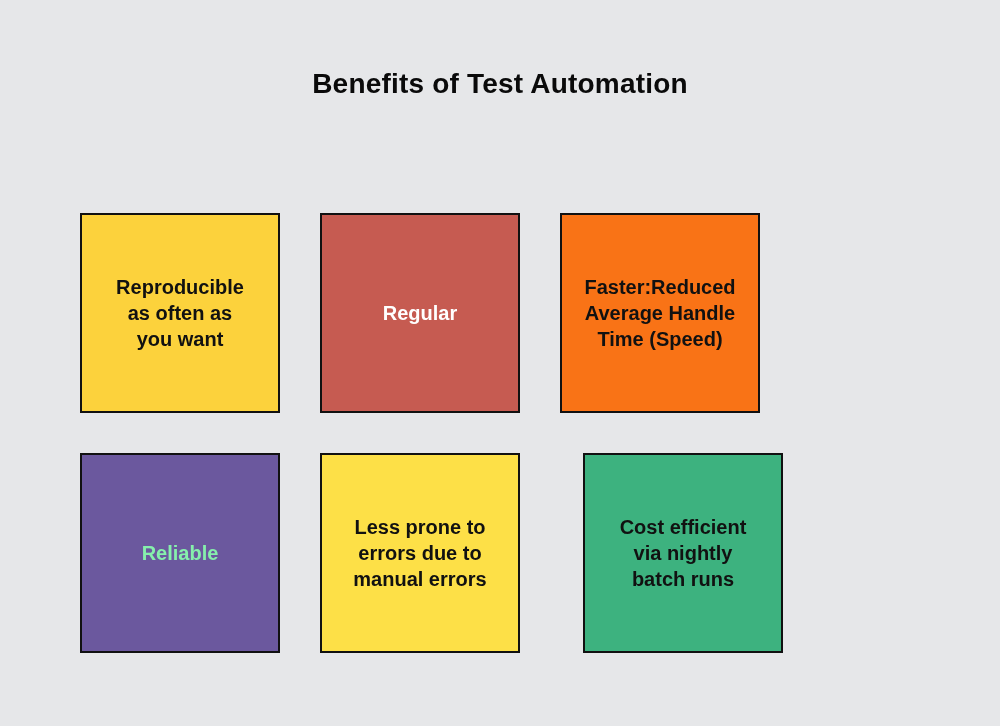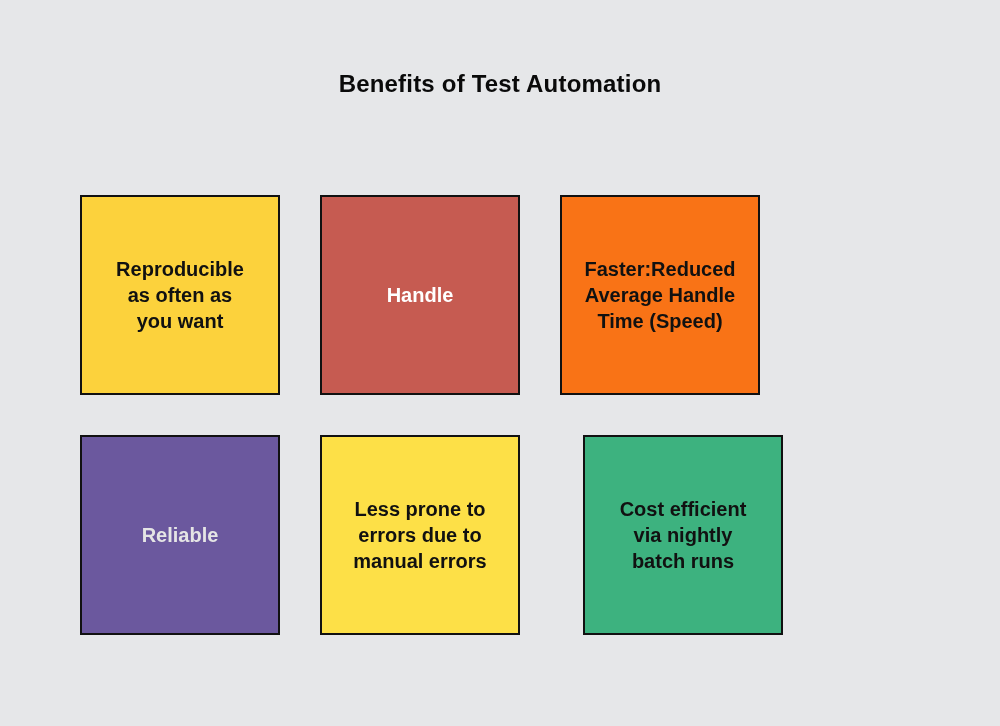--- a/index.html
+++ b/index.html
@@ -17,29 +17,29 @@
     position: relative;
     width: 1000px;
     height: 726px;
   }
   #page-title {
     position: absolute;
     top: 60px;
     left: 0;
     width: 1000px;
     text-align: center;
-    font-size: 24px;
+    font-size: 28px;
     font-weight: bold;
     color: #0a0a0a;
     letter-spacing: 0.2px;
     line-height: 48px;
   }
   #card-grid {
     position: absolute;
-    top: 195px;
+    top: 213px;
     left: 80px;
     width: 840px;
     display: grid;
     grid-template-columns: 200px 200px 200px;
     grid-template-rows: 200px 200px;
     column-gap: 120px;
     row-gap: 64px;
     gap: 40px;
   }
   .card {
@@ -67,29 +67,29 @@
 
   <div id="page-title" style="color: rgb(10, 10, 10);">Benefits of Test Automation</div>
 
   <div id="card-grid">
     <div class="card" style="background: rgb(252, 210, 60); border-color: rgb(17, 17, 17);">
       <span class="card-label" style="color: rgb(17, 17, 17);">Reproducible
 as often as
 you want</span>
     </div>
     <div class="card" style="background: rgb(198, 91, 81); border-color: rgb(17, 17, 17);">
-      <span class="card-label" style="color: rgb(255, 255, 255);">Handle</span>
+      <span class="card-label" style="color: rgb(255, 255, 255);">Regular</span>
     </div>
     <div class="card" style="background: #f97316; border-color: rgb(17, 17, 17);">
       <span class="card-label" style="color: rgb(17, 17, 17);">Faster:Reduced
 Average Handle
 Time (Speed)</span>
     </div>
     <div class="card" style="background: rgb(107, 88, 158); border-color: rgb(17, 17, 17);">
-      <span class="card-label" style="color: #e5e5e5;">Reliable</span>
+      <span class="card-label" style="color: #86efac;">Reliable</span>
     </div>
     <div class="card" style="background: #fde047; border-color: rgb(17, 17, 17);">
       <span class="card-label" style="color: rgb(17, 17, 17);">Less prone to
 errors due to
 manual errors</span>
     </div>
     <div class="card" style="background: rgb(61, 178, 127); border-color: rgb(17, 17, 17); margin-left: 23px;">
       <span class="card-label" style="color: rgb(17, 17, 17);">Cost efficient
 via nightly
 batch runs</span>

